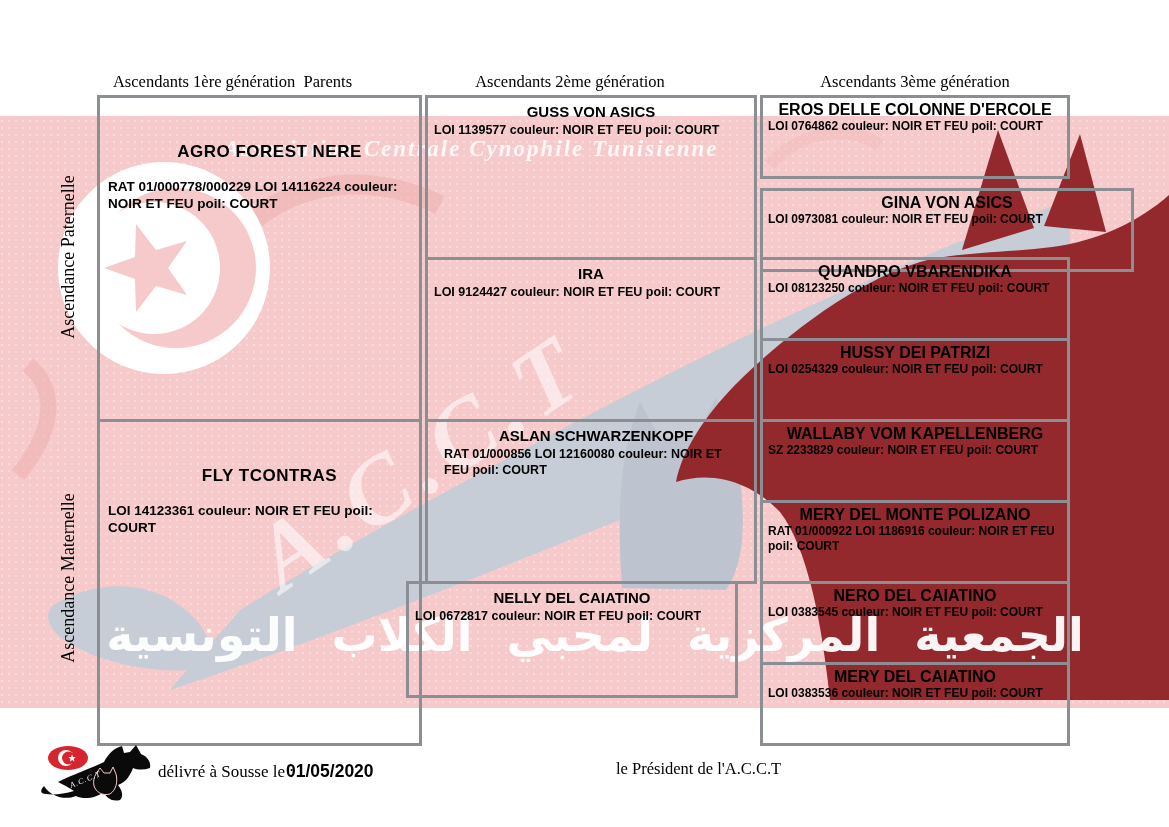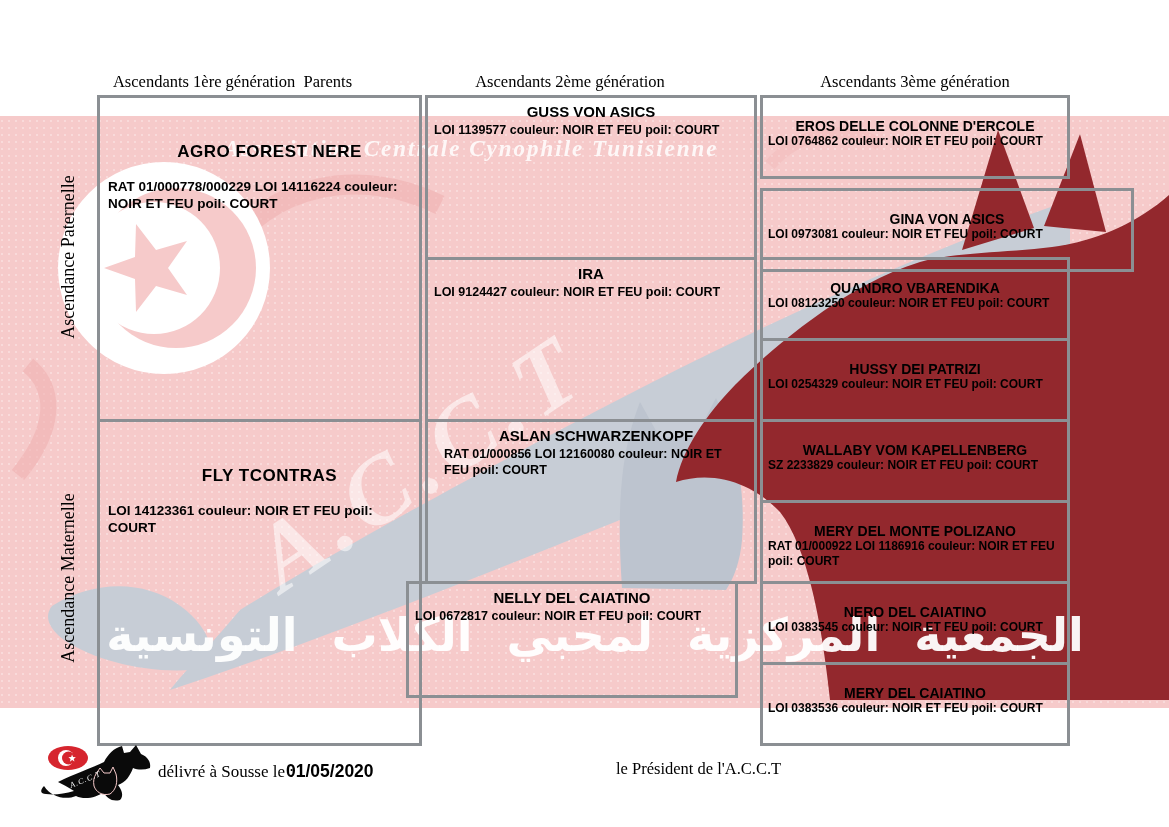--- a/index.html
+++ b/index.html
@@ -25,21 +25,21 @@
                font-size:18px; color:#000; white-space:nowrap;
                transform:translate(-50%,-50%) rotate(-90deg); }
 
   .pbox { position:absolute; z-index:2; border:3px solid #8b8f93; background:transparent; }
   .pname { font-weight:bold; text-align:center; color:#000; }
   .pdet  { font-weight:bold; text-align:left; color:#000; line-height:1.28; }
   .g1 .pname { font-size:17px; padding-top:44px; letter-spacing:.5px;margin-left:20px; }
   .g1 .pdet  { font-size:13.5px; padding:16px 8px 0 8px; }
   .g2 .pname { font-size:15px; padding-top:5px; }
   .g2 .pdet  { font-size:12.5px; padding:2px 6px 0 6px; }
-  .g3 .pname { font-size:14px; padding-top:20px; }
+  .g3 .pname { font-size:16px; padding-top:3px; }
   .g3 .pdet  { font-size:12px; padding:0 4px 0 5px; }
 
   .footer-text { position:absolute; z-index:3; color:#000; }
   .issued-label { left:158px; top:762px; font-family:"Liberation Serif", serif; font-size:17px; }
   .issued-date  { left:286px; top:761px; font-family:"Liberation Sans", sans-serif;
                   font-weight:bold; font-size:17.5px; }
   .president    { left:616px; top:759px; font-family:"Liberation Serif", serif; font-size:16.5px; }
   #logo { position:absolute; left:38px; top:744px; z-index:3; }
 </style>
 </head>

